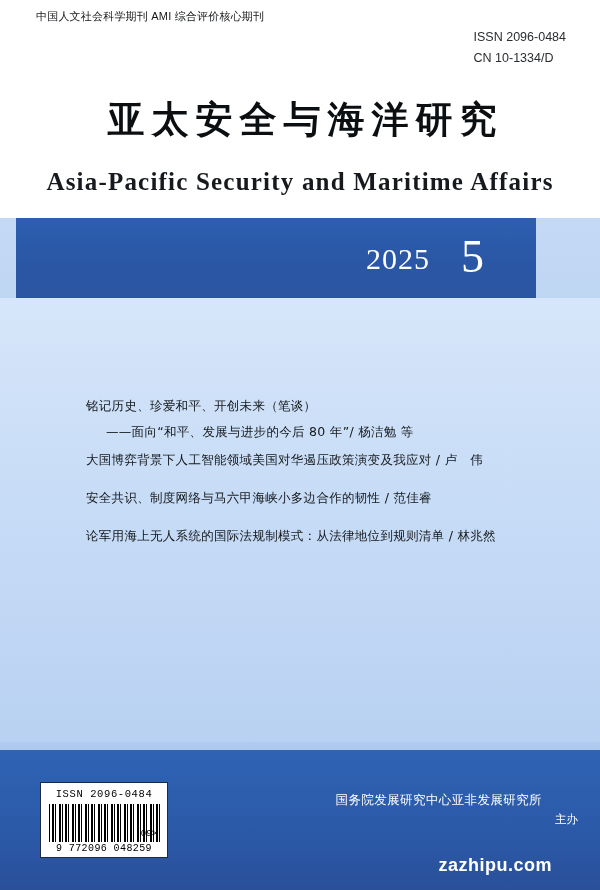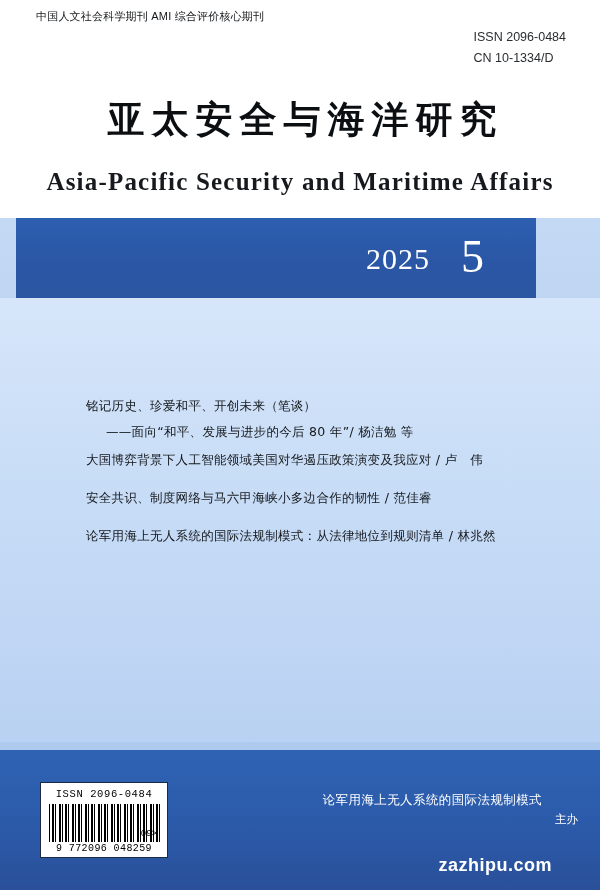--- a/index.html
+++ b/index.html
@@ -257,20 +257,20 @@
   <div class="footer">
 
     <div class="barcode-box">
       <div class="barcode-issn">ISSN 2096-0484</div>
       <div class="barcode-lines"></div>
       <div class="barcode-addon">09&gt;</div>
       <div class="barcode-digits">9 772096 048259</div>
     </div>
 
     <div class="publisher">
-      <div>论军用海上无人系统的国际法规制模式</div>
+      <div>国务院发展研究中心亚非发展研究所</div>
     </div>
     <div class="sponsor-label">主办</div>
 
     <div class="watermark">zazhipu.com</div>
   </div>
 
 </div>
 
 </body></html>

